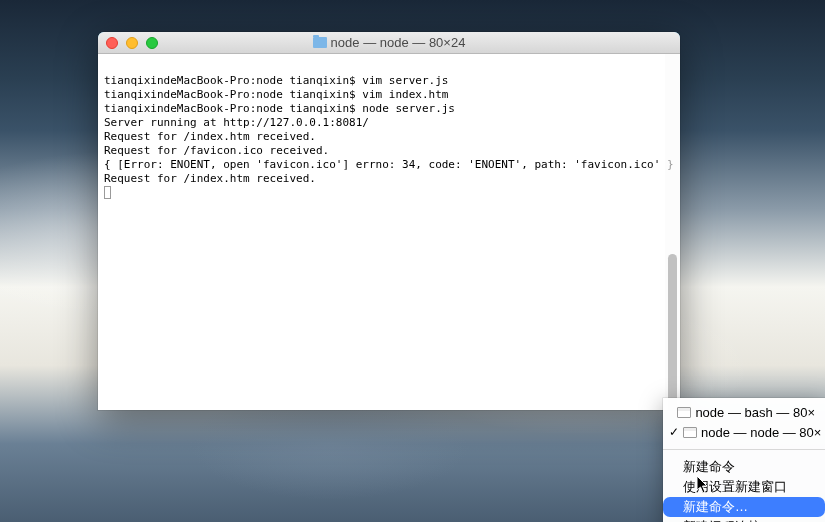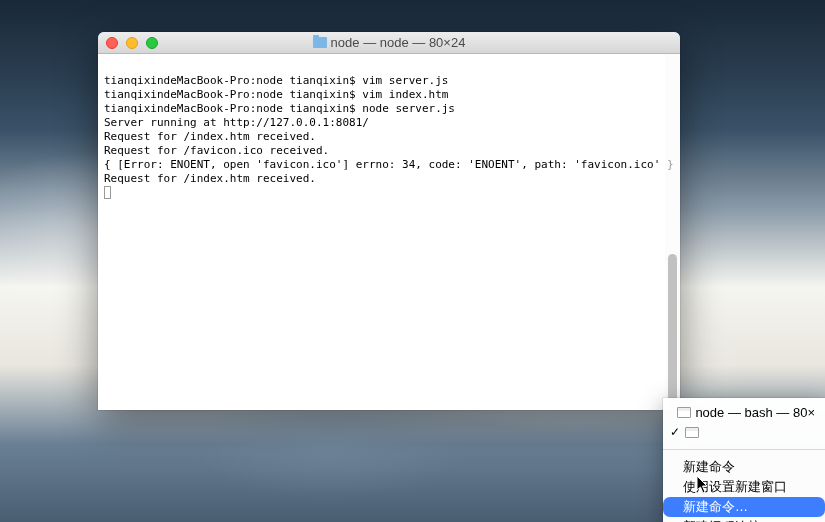--- a/index.html
+++ b/index.html
@@ -115,20 +115,21 @@
 <div class="context-menu">
   <div class="ctx-section" id="ctx-tabs">
       <div class="ctx-row">
         <span class="ctx-check"></span>
         <span class="ctx-winicon"></span>
         <span>node — bash — 80×</span>
       </div>
       <div class="ctx-row">
         <span class="ctx-check">✓</span>
         <span class="ctx-winicon"></span>
+        <span>node — node — 80×</span>
       </div>
     </div>
   <div class="ctx-sep"></div>
   <div class="ctx-section" id="ctx-items">
       <div class="ctx-row menuitem">
         <span>新建命令</span>
       </div>
       <div class="ctx-row menuitem">
         <span>使用设置新建窗口</span>
       </div>

